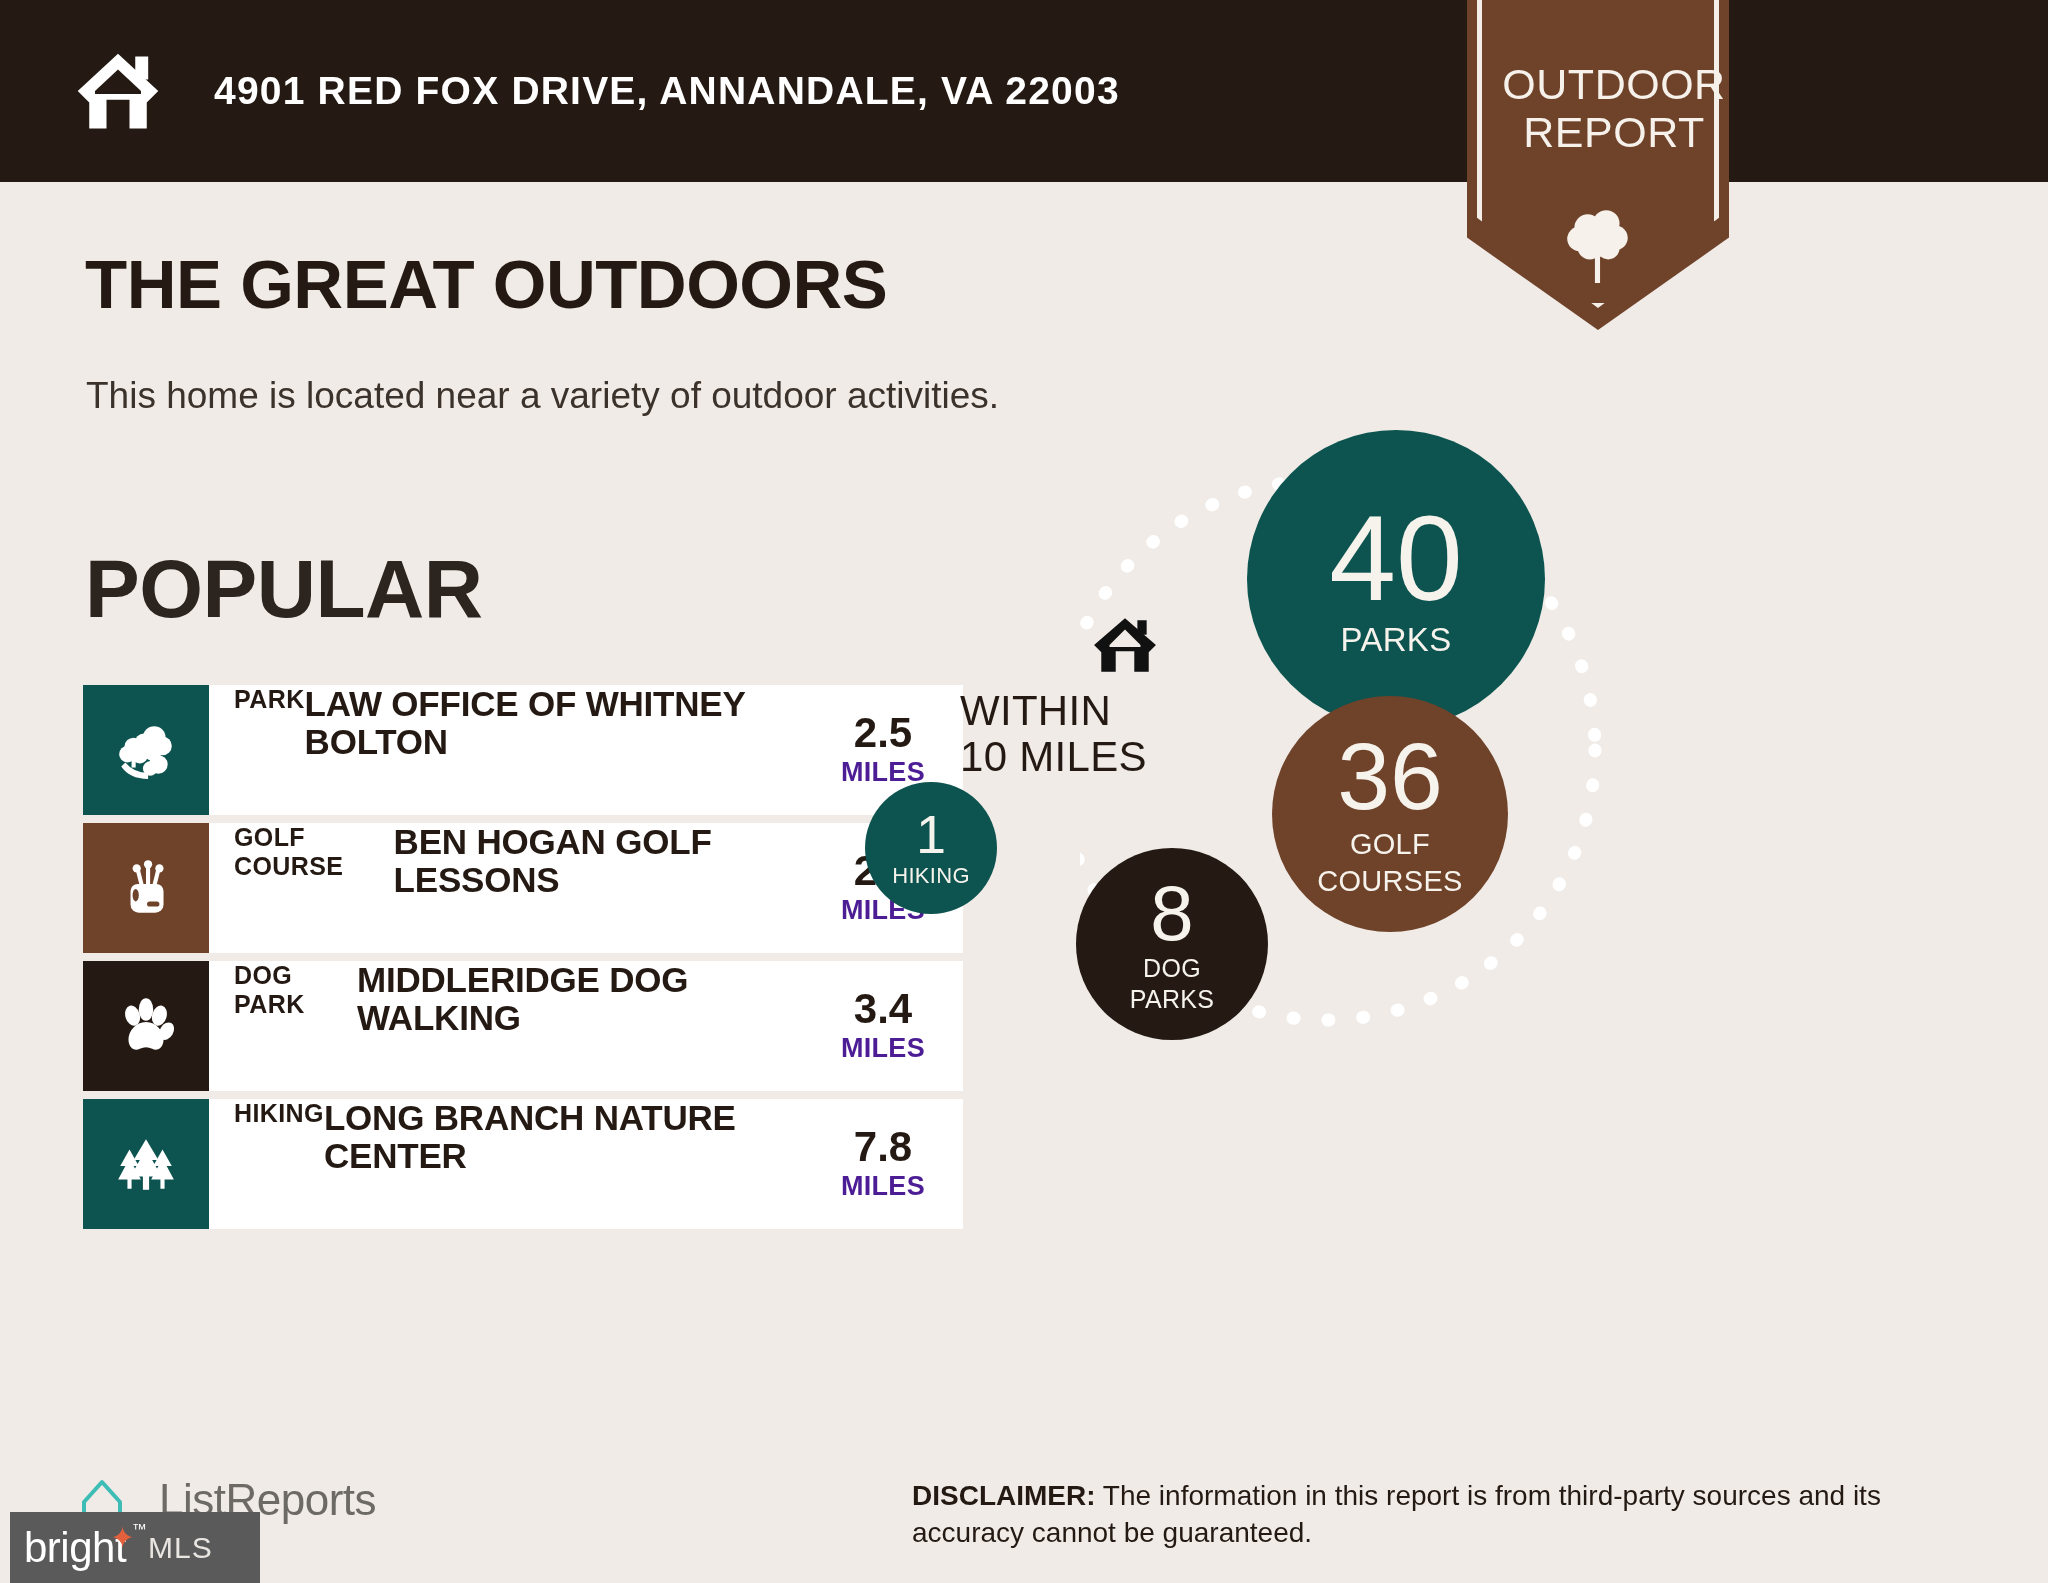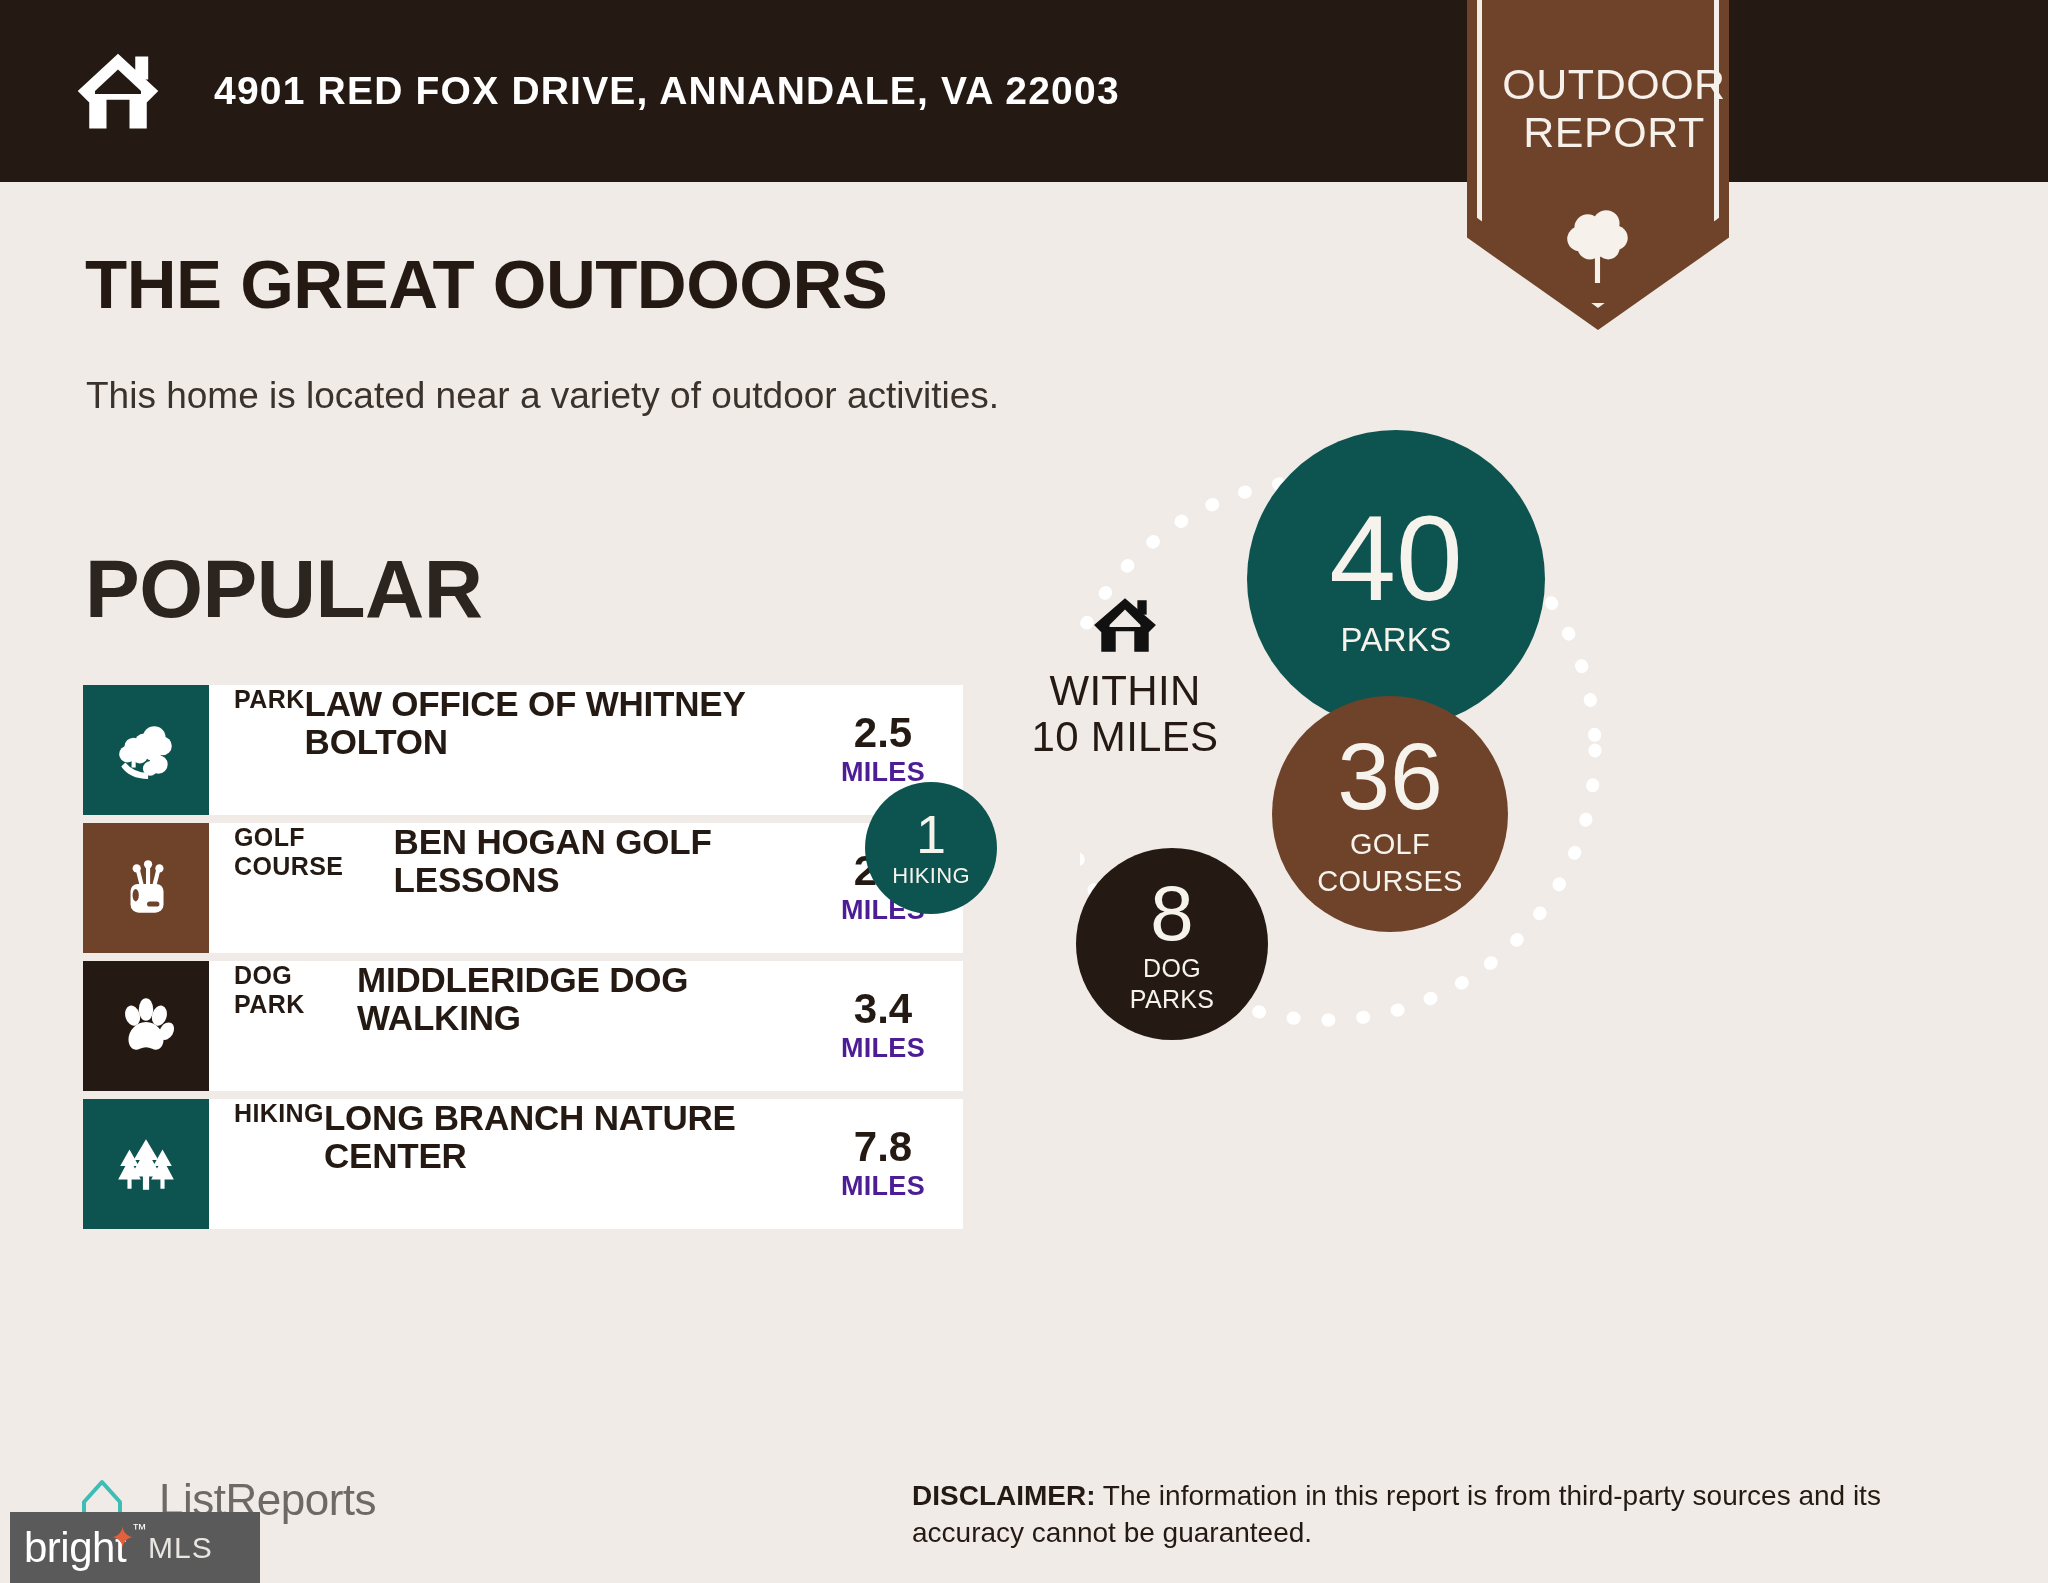--- a/index.html
+++ b/index.html
@@ -136,21 +136,21 @@
   .bubble-golf .bubble-label { font-size:29px; margin-top:7px; }
 
   .bubble-dogparks { left:-4px; top:418px; width:192px; height:192px; background:#241a13; }
   .bubble-dogparks .bubble-num { font-size:78px; }
   .bubble-dogparks .bubble-label { font-size:25px; margin-top:5px; }
 
   .bubble-hiking { left:-215px; top:352px; width:132px; height:132px; background:#0d5450; }
   .bubble-hiking .bubble-num { font-size:54px; }
   .bubble-hiking .bubble-label { font-size:22px; margin-top:3px; }
 
-  .center-block { position:absolute; left:-120px; top:164px; width:330px; text-align:center; }
+  .center-block { position:absolute; left:-120px; top:184px; width:330px; }
   .center-home-icon { width:66px; height:62px; display:block; margin:0 auto 12px auto; }
   .center-text { font-size:42px; font-weight:400; color:#241a13; line-height:1.1; letter-spacing:0.3px; }
 
   
   .lr-logo { position:absolute; left:78px; top:1475px; display:flex; align-items:center;gap:27px; }
   .lr-mark { width:48px; height:48px; margin-right:6px; }
   .lr-word { font-size:44px; color:#6d6a66; font-weight:400; letter-spacing:-0.5px; }
   .disclaimer {
     position:absolute; left:912px; top:1478px; width:1060px;
     font-size:28px; line-height:1.32; color:#241a13; font-weight:400;

